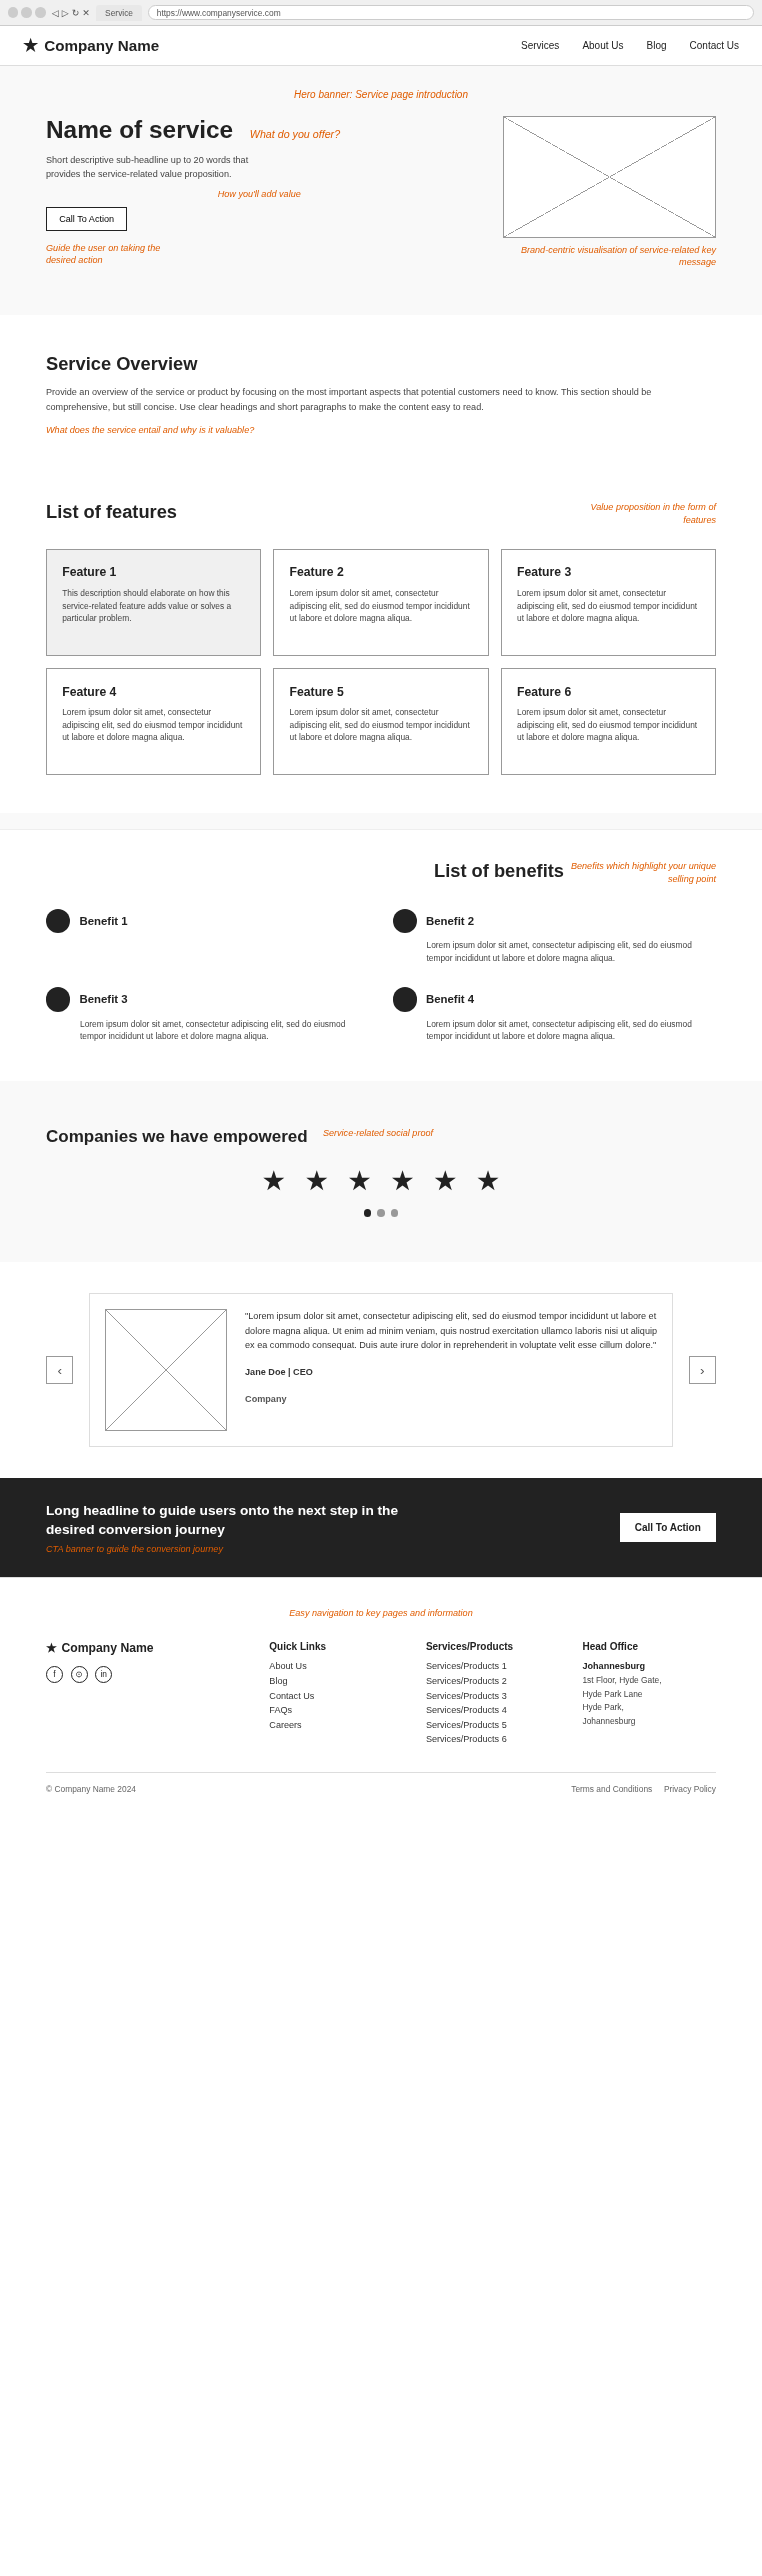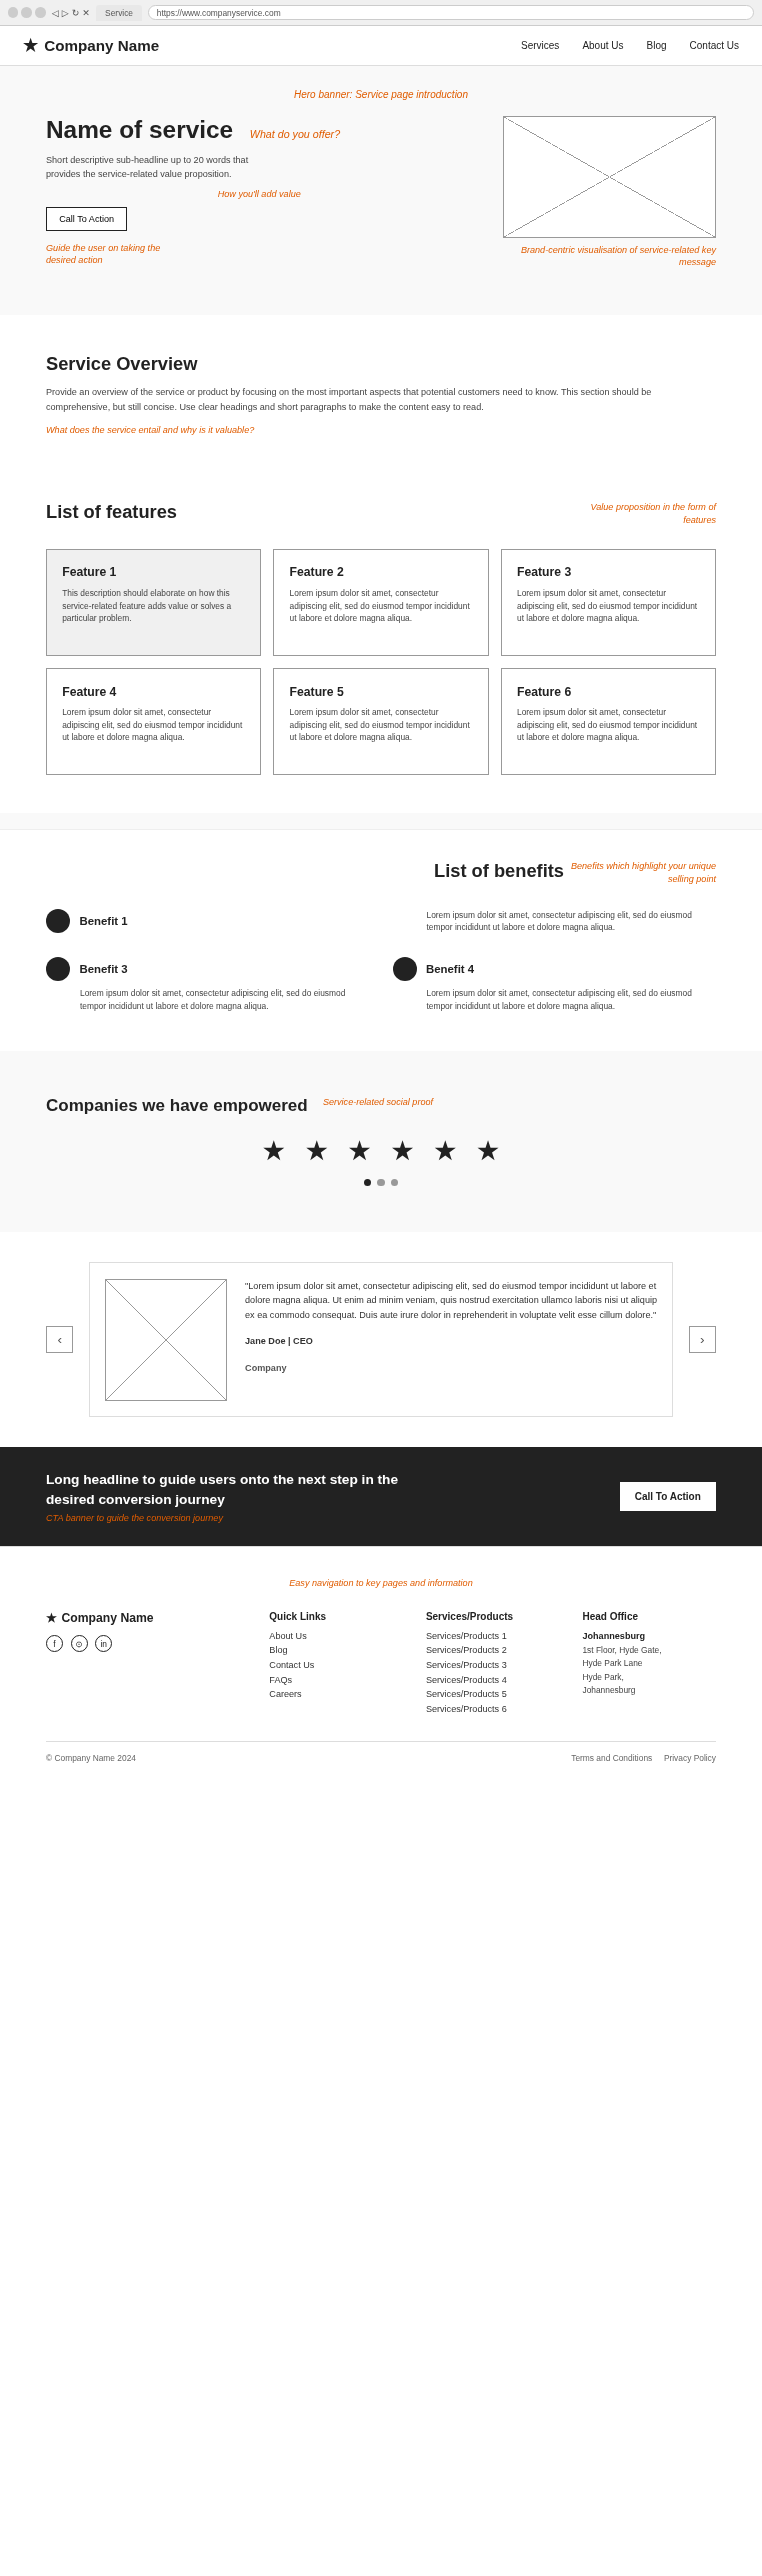--- a/index.html
+++ b/index.html
@@ -452,20 +452,24 @@
     <span class="benefits-label">Benefits which highlight your unique selling point</span>
   </div>
   <div class="benefits-grid" id="benefits-grid">
   <div class="benefit-item">
         <div class="benefit-header">
       <div class="benefit-icon"></div>
       <span class="benefit-name">Benefit 1</span>
     </div>
       </div>
       <div class="benefit-item">
+        <div class="benefit-header">
+      <div class="benefit-icon"></div>
+      <span class="benefit-name">Benefit 2</span>
+    </div>
     <p class="benefit-desc">Lorem ipsum dolor sit amet, consectetur adipiscing elit, sed do eiusmod tempor incididunt ut labore et dolore magna aliqua.</p>
       </div>
       <div class="benefit-item">
         <div class="benefit-header">
       <div class="benefit-icon"></div>
       <span class="benefit-name">Benefit 3</span>
     </div>
     <p class="benefit-desc">Lorem ipsum dolor sit amet, consectetur adipiscing elit, sed do eiusmod tempor incididunt ut labore et dolore magna aliqua.</p>
       </div>
       <div class="benefit-item">

